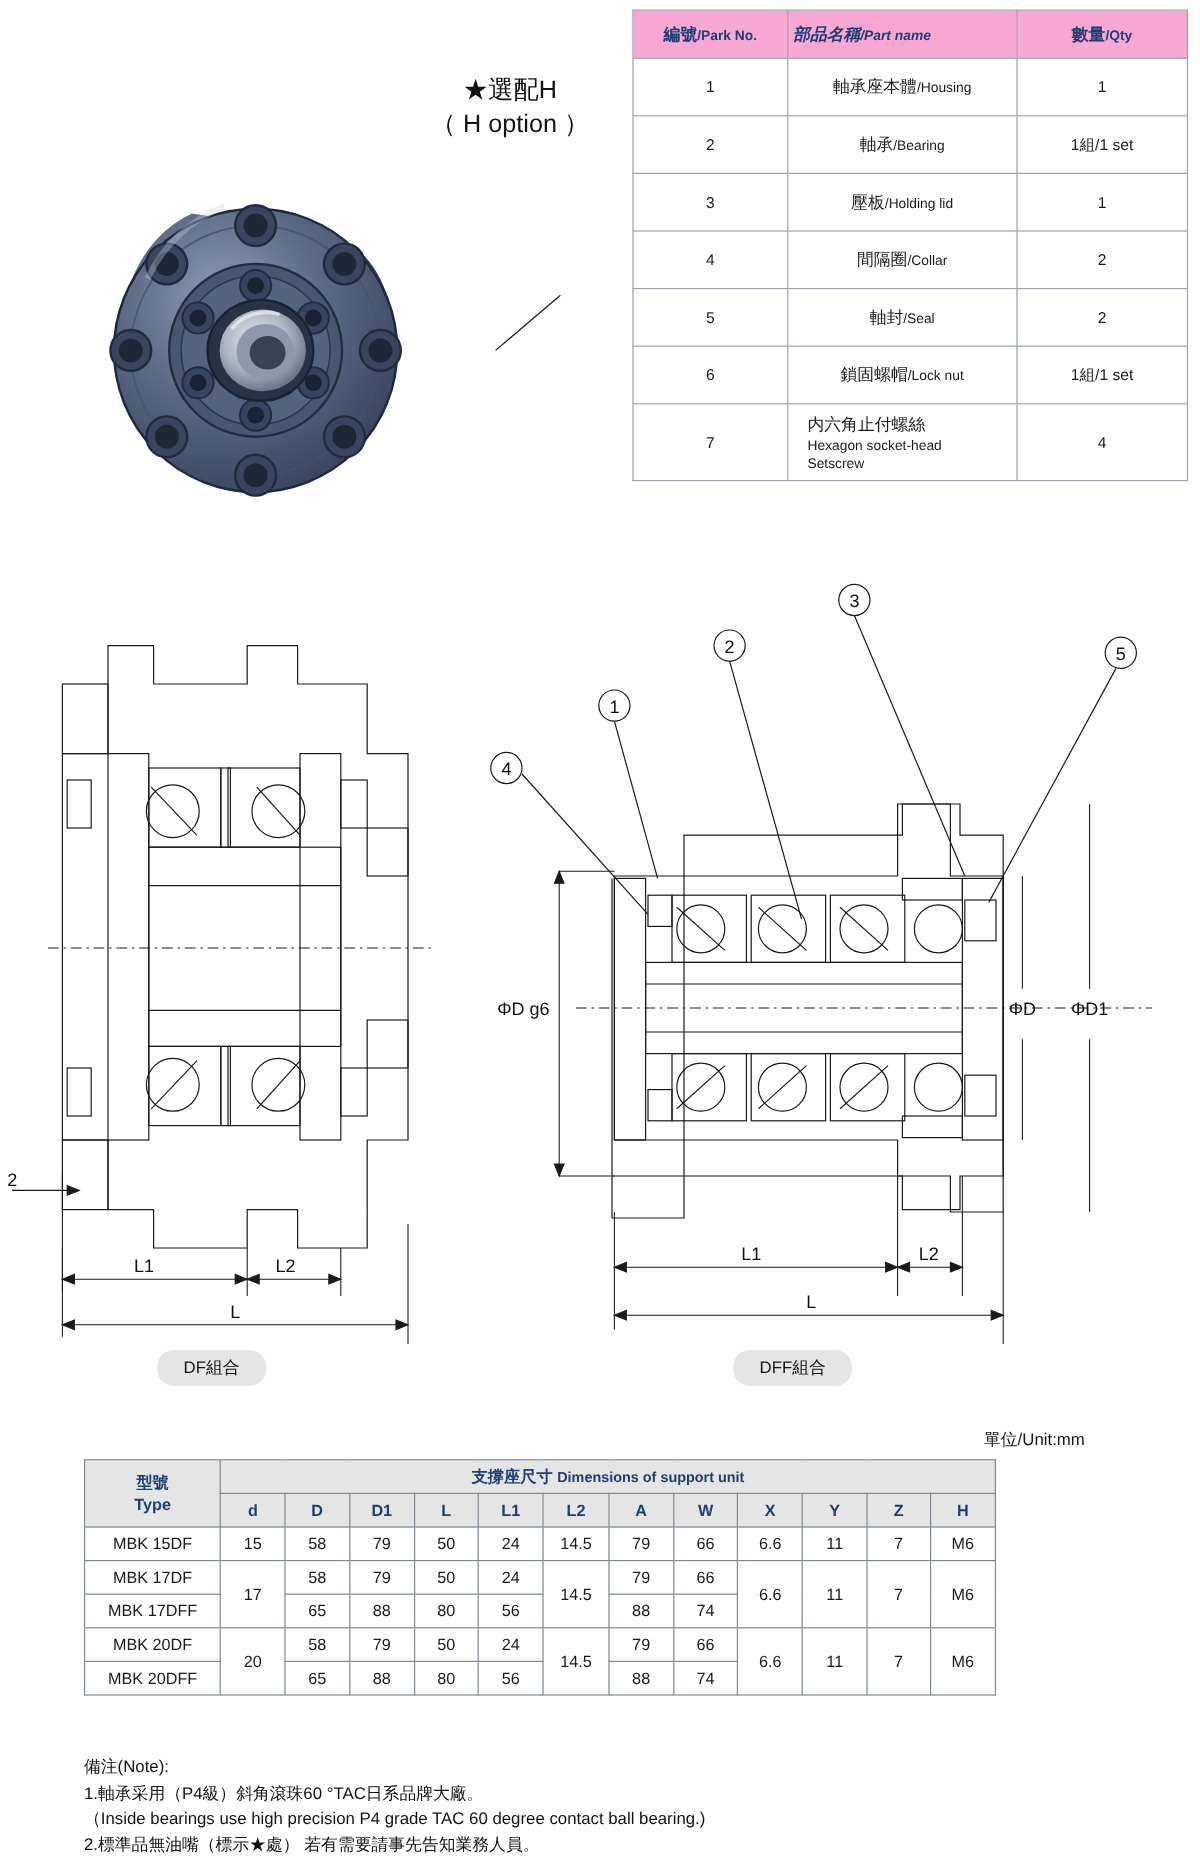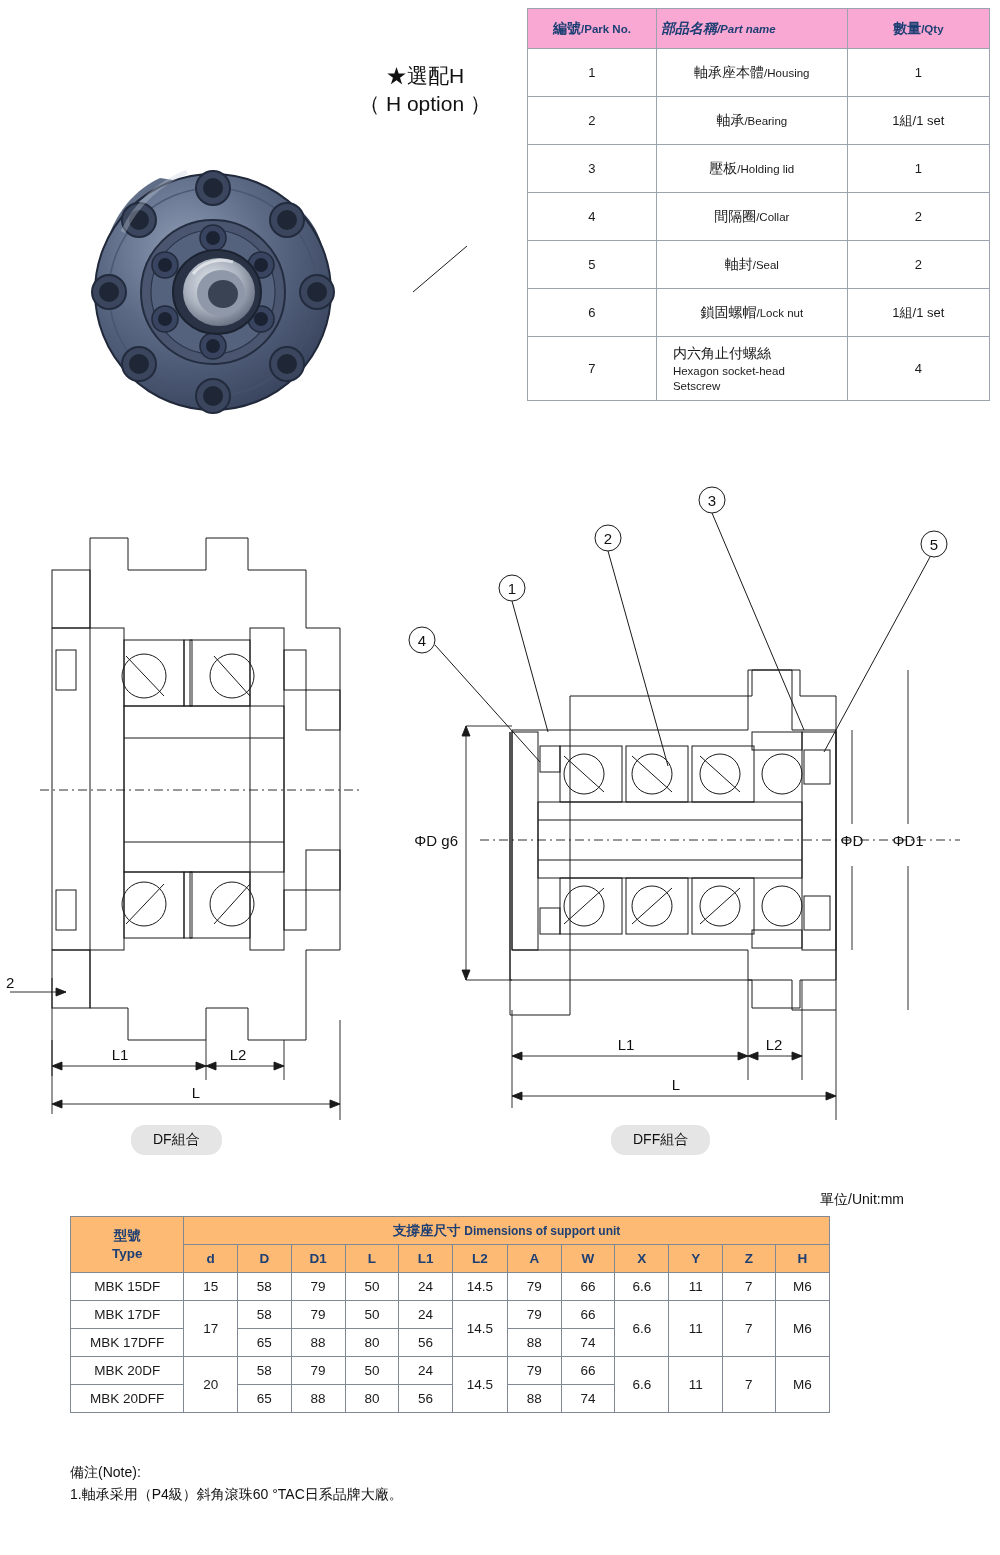--- a/index.html
+++ b/index.html
@@ -115,21 +115,21 @@
     font-size: 13.5px;
   }
   .dim-table th, .dim-table td {
     border: 1px solid #7f8893;
     text-align: center;
     vertical-align: middle;
     background: #ffffff;
     padding: 3px 2px;
   }
   .dim-table thead th {
-    background: #fdba74;
+    background: #e5e5e5;
     color: #1d3f73;
     font-weight: bold;
   }
   .dim-table .th-type { width: 122px; height: 56px; line-height: 1.3; }
   .dim-table .th-group { height: 28px; font-size: 13.5px; }
   .dim-table .th-group .grp-cn { color:#1d3f73; }
   .dim-table .th-group .grp-en { color:#1d3f73; font-size: 12px; margin-top: 48px; }
   .dim-table .th-sub { height: 28px; width: 58px; }
   .dim-table tbody tr { height: 28px; }
   .dim-table tbody td.type-cell { text-align: center; margin-left: 16px; }
@@ -586,15 +586,17 @@
         <td>56</td>
         <td>88</td>
         <td>74</td>
       </tr>
     </tbody>
   </table>
 
   <div class="notes">
     <div>備注(Note):</div>
     <div>1.軸承采用（P4級）斜角滾珠60 °TAC日系品牌大廠。</div>
+    <div>（Inside bearings use high precision P4 grade TAC 60 degree contact ball bearing.)</div>
+    <div>2.標準品無油嘴（標示★處）  若有需要請事先告知業務人員。</div>
   </div>
 
 </div>
 
 </body></html>

